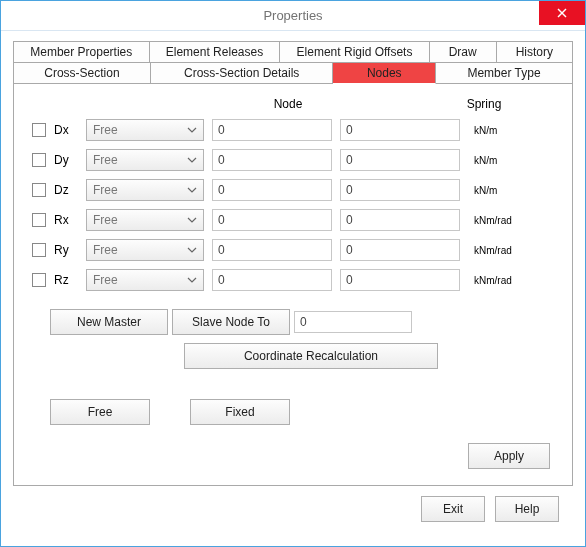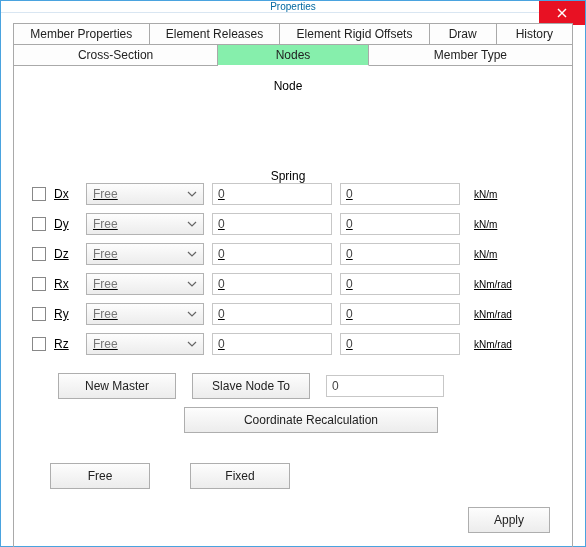--- a/index.html
+++ b/index.html
@@ -19,21 +19,21 @@
   }
   .titlebar {
     height: 30px;
     background: #fff;
     border-bottom: 1px solid #d9e6f2;
     display: flex; align-items: center;
     position: relative;
   }
   .titlebar .title {
     flex: 1; text-align: center;
-    font-size: 10px; color: #0369a1;
+    font-size: 13px; color: #737373;
   }
   .close-btn {
     width: 46px; height: 24px;
     background: #e81123;
     color: #fff;
     display: flex; align-items: center; justify-content: center;
     margin-right: 0;
     position: absolute;
     right: 0; top: 0;
     font-size: 13px;
@@ -58,49 +58,48 @@
     font-size: 12px;
     color: #222;
     position: relative;
     white-space: nowrap;
     text-align: center;
     cursor: default;
   }
   .tabrow.row1 .tab { border-bottom: none; }
   .tab + .tab { border-left: none; }
   .tab.active {
-    background: #86efac;
+    background: #ef4444;
     border-bottom: 1px solid #fff;
     z-index: 2;
   }
   .tabrow.row2 .tab {
     border-top: 1px solid #a9a9a9;
   }
   .tab-panel {
     border: 1px solid #a9a9a9;
     border-top: none;
     flex: 1;
     padding: 14px 18px 16px 18px;
     position: relative;
     margin-top: -1px;
   }
 
   .headers {
     display: flex;
     margin-left: 196px;
     gap: 76px;
-    font-size: 12px;
-    flex-direction: column;
+    margin-bottom: 8px;
+    font-size: 12px;
   }
   .dof-row {
     display: flex;
     align-items: center;
     gap: 8px;
     margin-bottom: 8px;
-    text-decoration: underline;
   }
   .chk {
     width: 14px; height: 14px;
     border: 1px solid #888;
     background: #fff;
     display: inline-block;
   }
   .dof-label { width: 24px; font-size: 12px; }
   .combo {
     width: 118px; height: 22px;
@@ -132,21 +131,21 @@
   .btn {
     height: 26px;
     border: 1px solid #aeaeae;
     background: linear-gradient(#fdfdfd,#ececec);
     font-size: 12px;
     padding: 0 10px;
     display: inline-flex; align-items: center; justify-content: center;
     cursor: default;
     color: #222;
   }
-  .row-mid1 { display: flex; align-items: center; gap: 16px; margin-left: 8px; }
+  .row-mid1 { display: flex; align-items: center; gap: 4px; }
   .row-mid1 .btn { width: 118px; }
   .row-mid1 .txt { width: 118px; }
   .row-mid2 { margin-top: 8px; margin-left: 134px; }
   .row-mid2 .btn { width: 254px; }
 
   .row-freefixed { margin-top: 30px; margin-left: 18px; display: flex; gap: 40px; }
   .row-freefixed .btn { width: 100px; }
 
   .apply-row { display: flex; justify-content: flex-end; margin-top: 18px; padding-right: 4px;}
   .apply-row .btn { width: 82px; }
@@ -180,20 +179,21 @@
     <div class="tabstrip">
       <div class="tabrow row1">
         <div class="tab" style="flex:1.3">Member Properties</div>
         <div class="tab" style="flex:1.25">Element Releases</div>
         <div class="tab" style="flex:1.45">Element Rigid Offsets</div>
         <div class="tab" style="flex:0.55">Draw</div>
         <div class="tab" style="flex:0.65">History</div>
       </div>
       <div class="tabrow row2">
         <div class="tab" style="flex:1.05">Cross-Section</div>
+        <div class="tab" style="flex:1.45">Cross-Section Details</div>
         <div class="tab active" style="flex:0.75">Nodes</div>
         <div class="tab" style="flex:1.05">Member Type</div>
       </div>
     </div>
 
     <div class="tab-panel">
 
       <div class="headers">
         <span style="width:120px;text-align:center">Node</span>
         <span style="width:120px;text-align:center">Spring</span>

